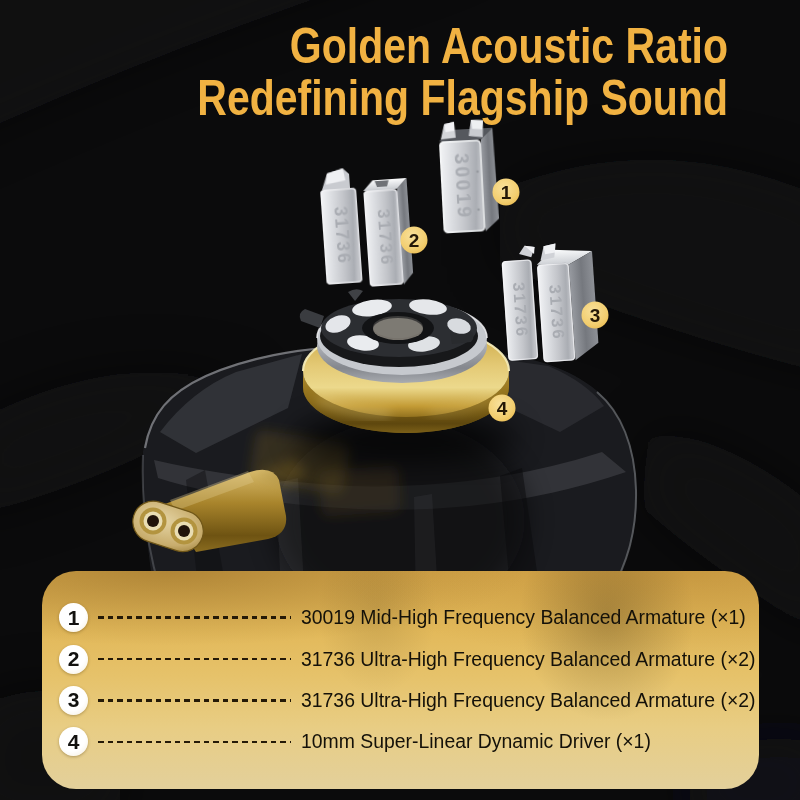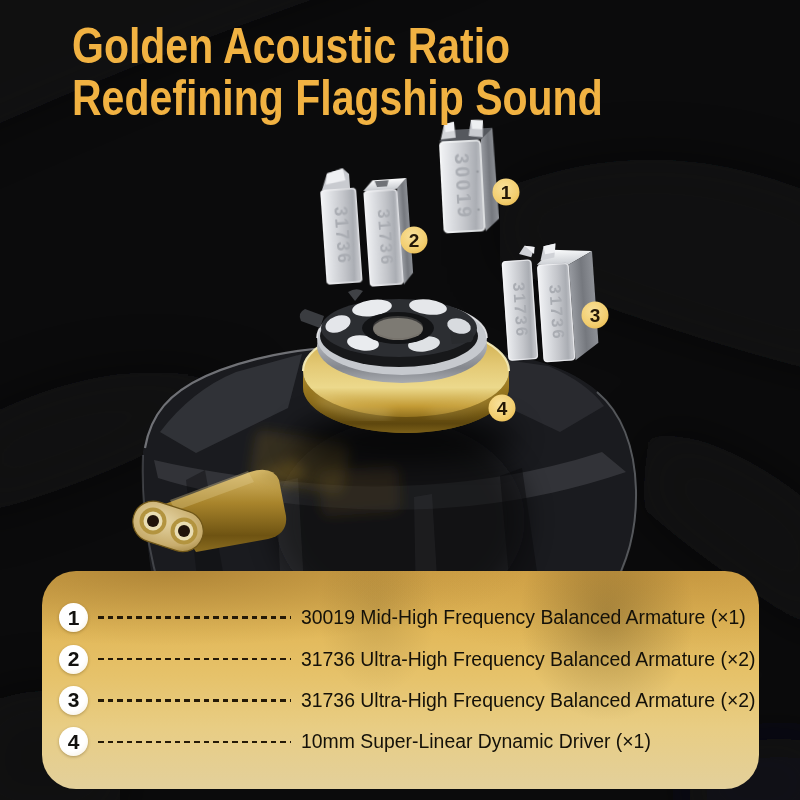--- a/index.html
+++ b/index.html
@@ -4,21 +4,21 @@
 <style>
   html,body{margin:0;padding:0;background:#000;}
   .stage{
     position:relative;width:800px;height:800px;overflow:hidden;
     background:#0b0b0c;
     font-family:"Liberation Sans",sans-serif;
   }
   .scene{position:absolute;left:0;top:0;width:800px;height:800px;display:block;}
   
   .title{
-    position:absolute;left:0;top:20px;width:800px;text-align:left;
+    position:absolute;left:0;top:20px;width:800px;text-align:right;
     color:#f1b242;font-weight:bold;line-height:52px;font-size:50px;
     letter-spacing:0px;
   }
   .title .tline{transform:scaleX(0.82);transform-origin:50% 50%;white-space:nowrap;}
   
   .legend{
     position:absolute;left:42px;top:571px;width:717px;height:218px;
     border-radius:34px;
     background:
       radial-gradient(130% 90% at 18% 0%, rgba(122,86,28,0.42) 0%, rgba(122,86,28,0) 38%),

